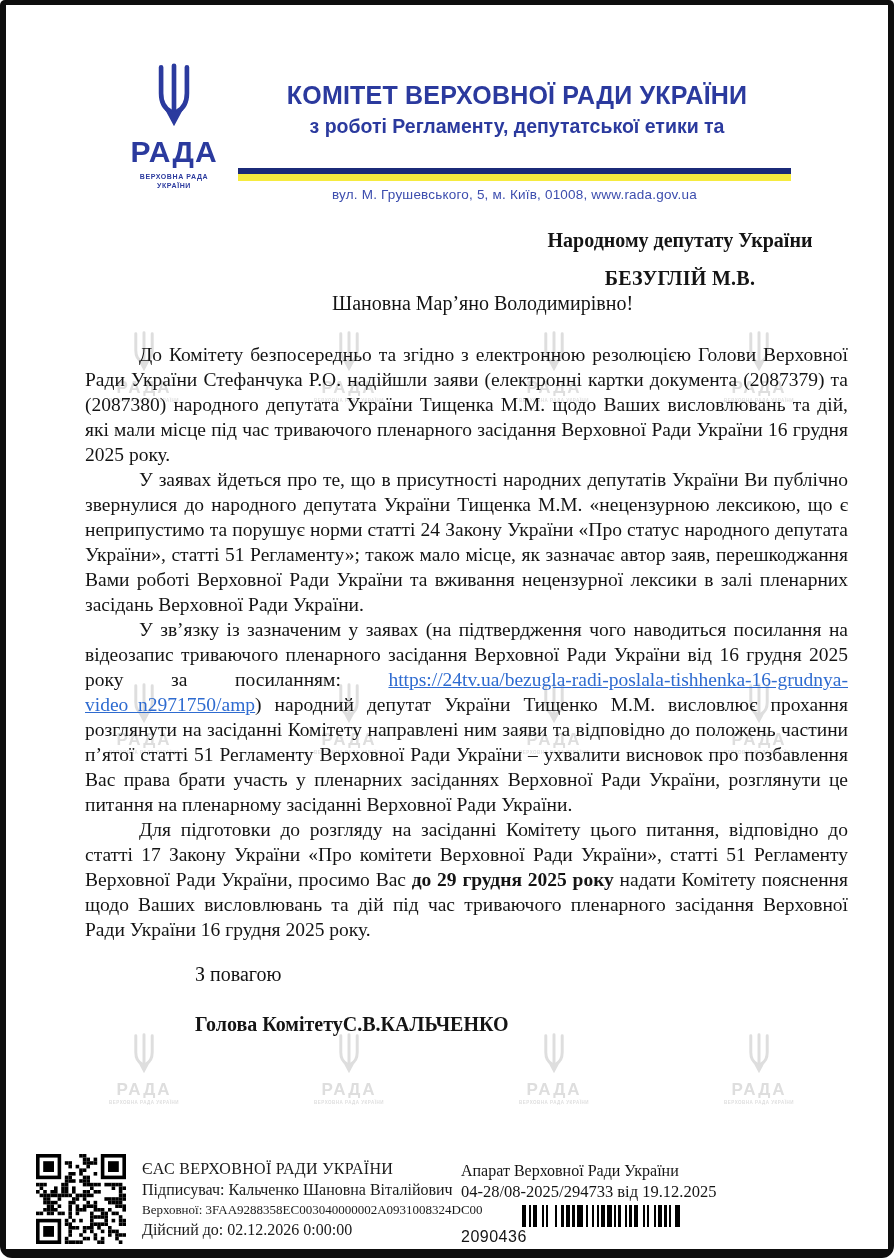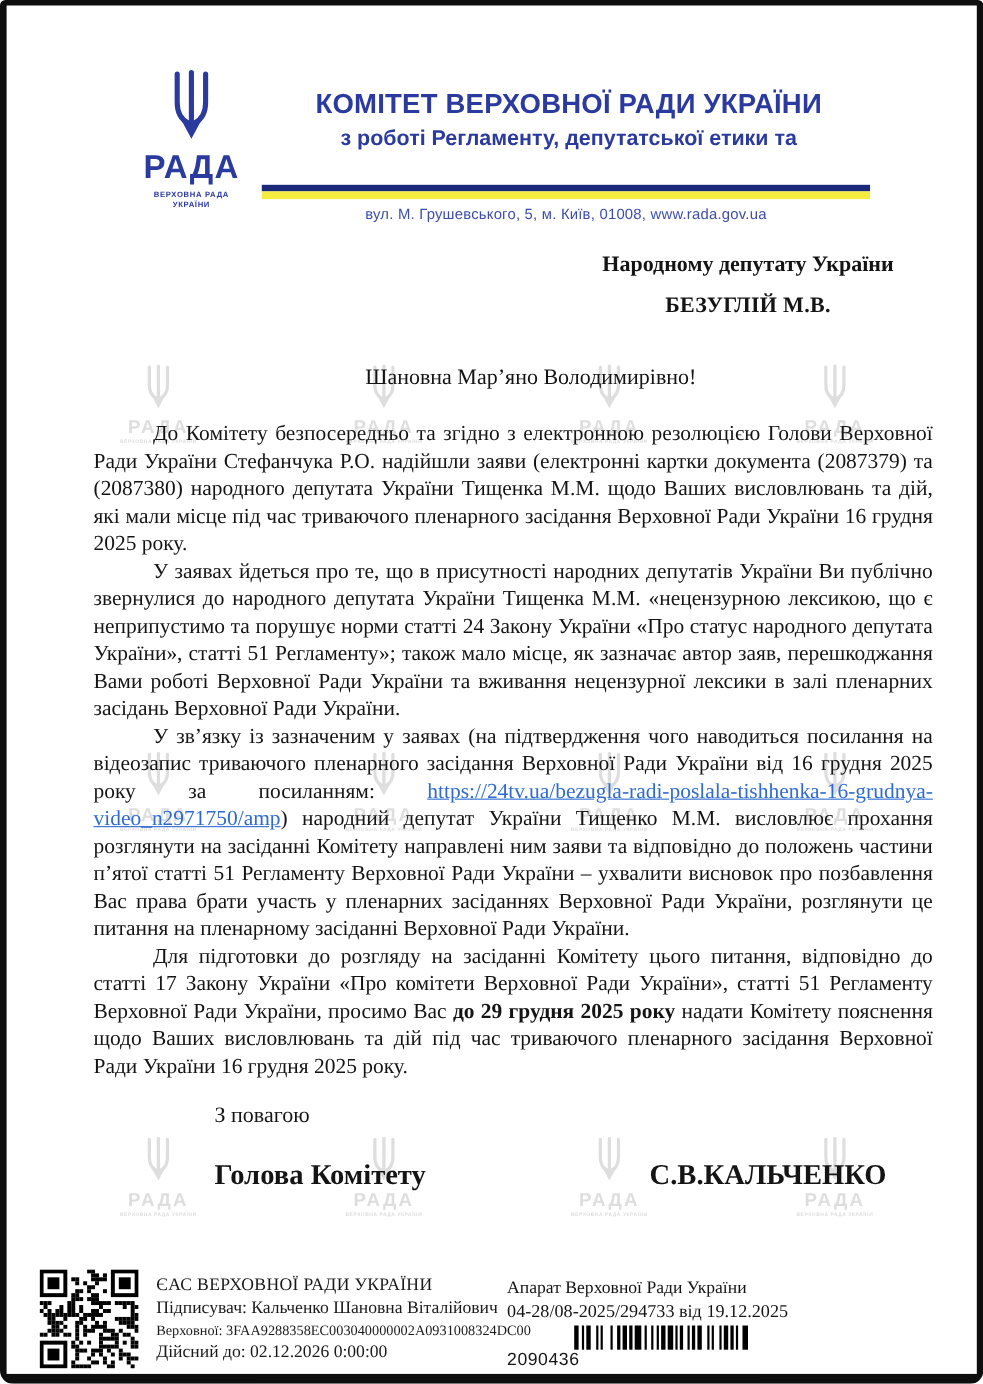--- a/index.html
+++ b/index.html
@@ -45,27 +45,27 @@
   .divider{position:absolute;left:232px;top:163px;width:553px;font-size:0;}
   .divider .bar-blue{height:6px;background:var(--navy);}
   .divider .bar-yellow{height:7px;background:var(--yellow);}
   .address{position:absolute;left:232px;top:182px;width:553px;text-align:center;
     font:400 13.5px "Liberation Sans", sans-serif;color:#3c4dae;letter-spacing:.2px;}
   
   .content{position:relative;z-index:1;padding:223px 40px 0 79px;}
   .recipient{width:330px;margin-left:430px;text-align:center;font-weight:700;font-size:20px;}
   .recipient .r1{line-height:24px;}
   .recipient .r2{line-height:24px;margin-top:14px;letter-spacing:.3px;}
-  .salutation{margin-top:40px;margin-left:247px;font-size:20px;line-height:26px;}
+  .salutation{margin-left:247px;font-size:20px;line-height:26px;}
   p.body-par{margin:0;font-size:19.5px;line-height:25px;text-align:justify;text-indent:54px;}
   p.body-par.first{margin-top:26px;}
   .doc-link{color:var(--link);text-decoration:underline;overflow-wrap:anywhere;}
   .signoff-regards{margin-top:20px;margin-left:110px;font-size:20px;line-height:25px;}
-  .signoff-row{display:flex;justify-content:space-between;margin-top:26px;padding-left:110px;padding-right:42px;
-    font-size:26px;font-weight:700;}
+  .signoff-row{display:flex;justify-content:flex-start;margin-top:26px;padding-left:110px;padding-right:42px;
+    font-size:20px;font-weight:700;}
   
   .footer{position:absolute;left:0;right:0;top:1143px;z-index:1;}
   .qr{position:absolute;left:30px;top:6px;width:90px;height:90px;}
   .f-left{position:absolute;left:136px;top:10px;font-family:"Liberation Serif", serif;color:#1a1a1a;}
   .f-left .l1{font-size:16px;line-height:21px;letter-spacing:.3px;}
   .f-left .l2{font-size:16px;line-height:21px;}
   .f-left .l3{font-size:13px;line-height:19px;}
   .f-left .l4{font-size:16px;line-height:22px;}
   .f-right{position:absolute;left:455px;top:12px;width:300px;}
   .f-right .r1{font-size:16px;line-height:21px;}

